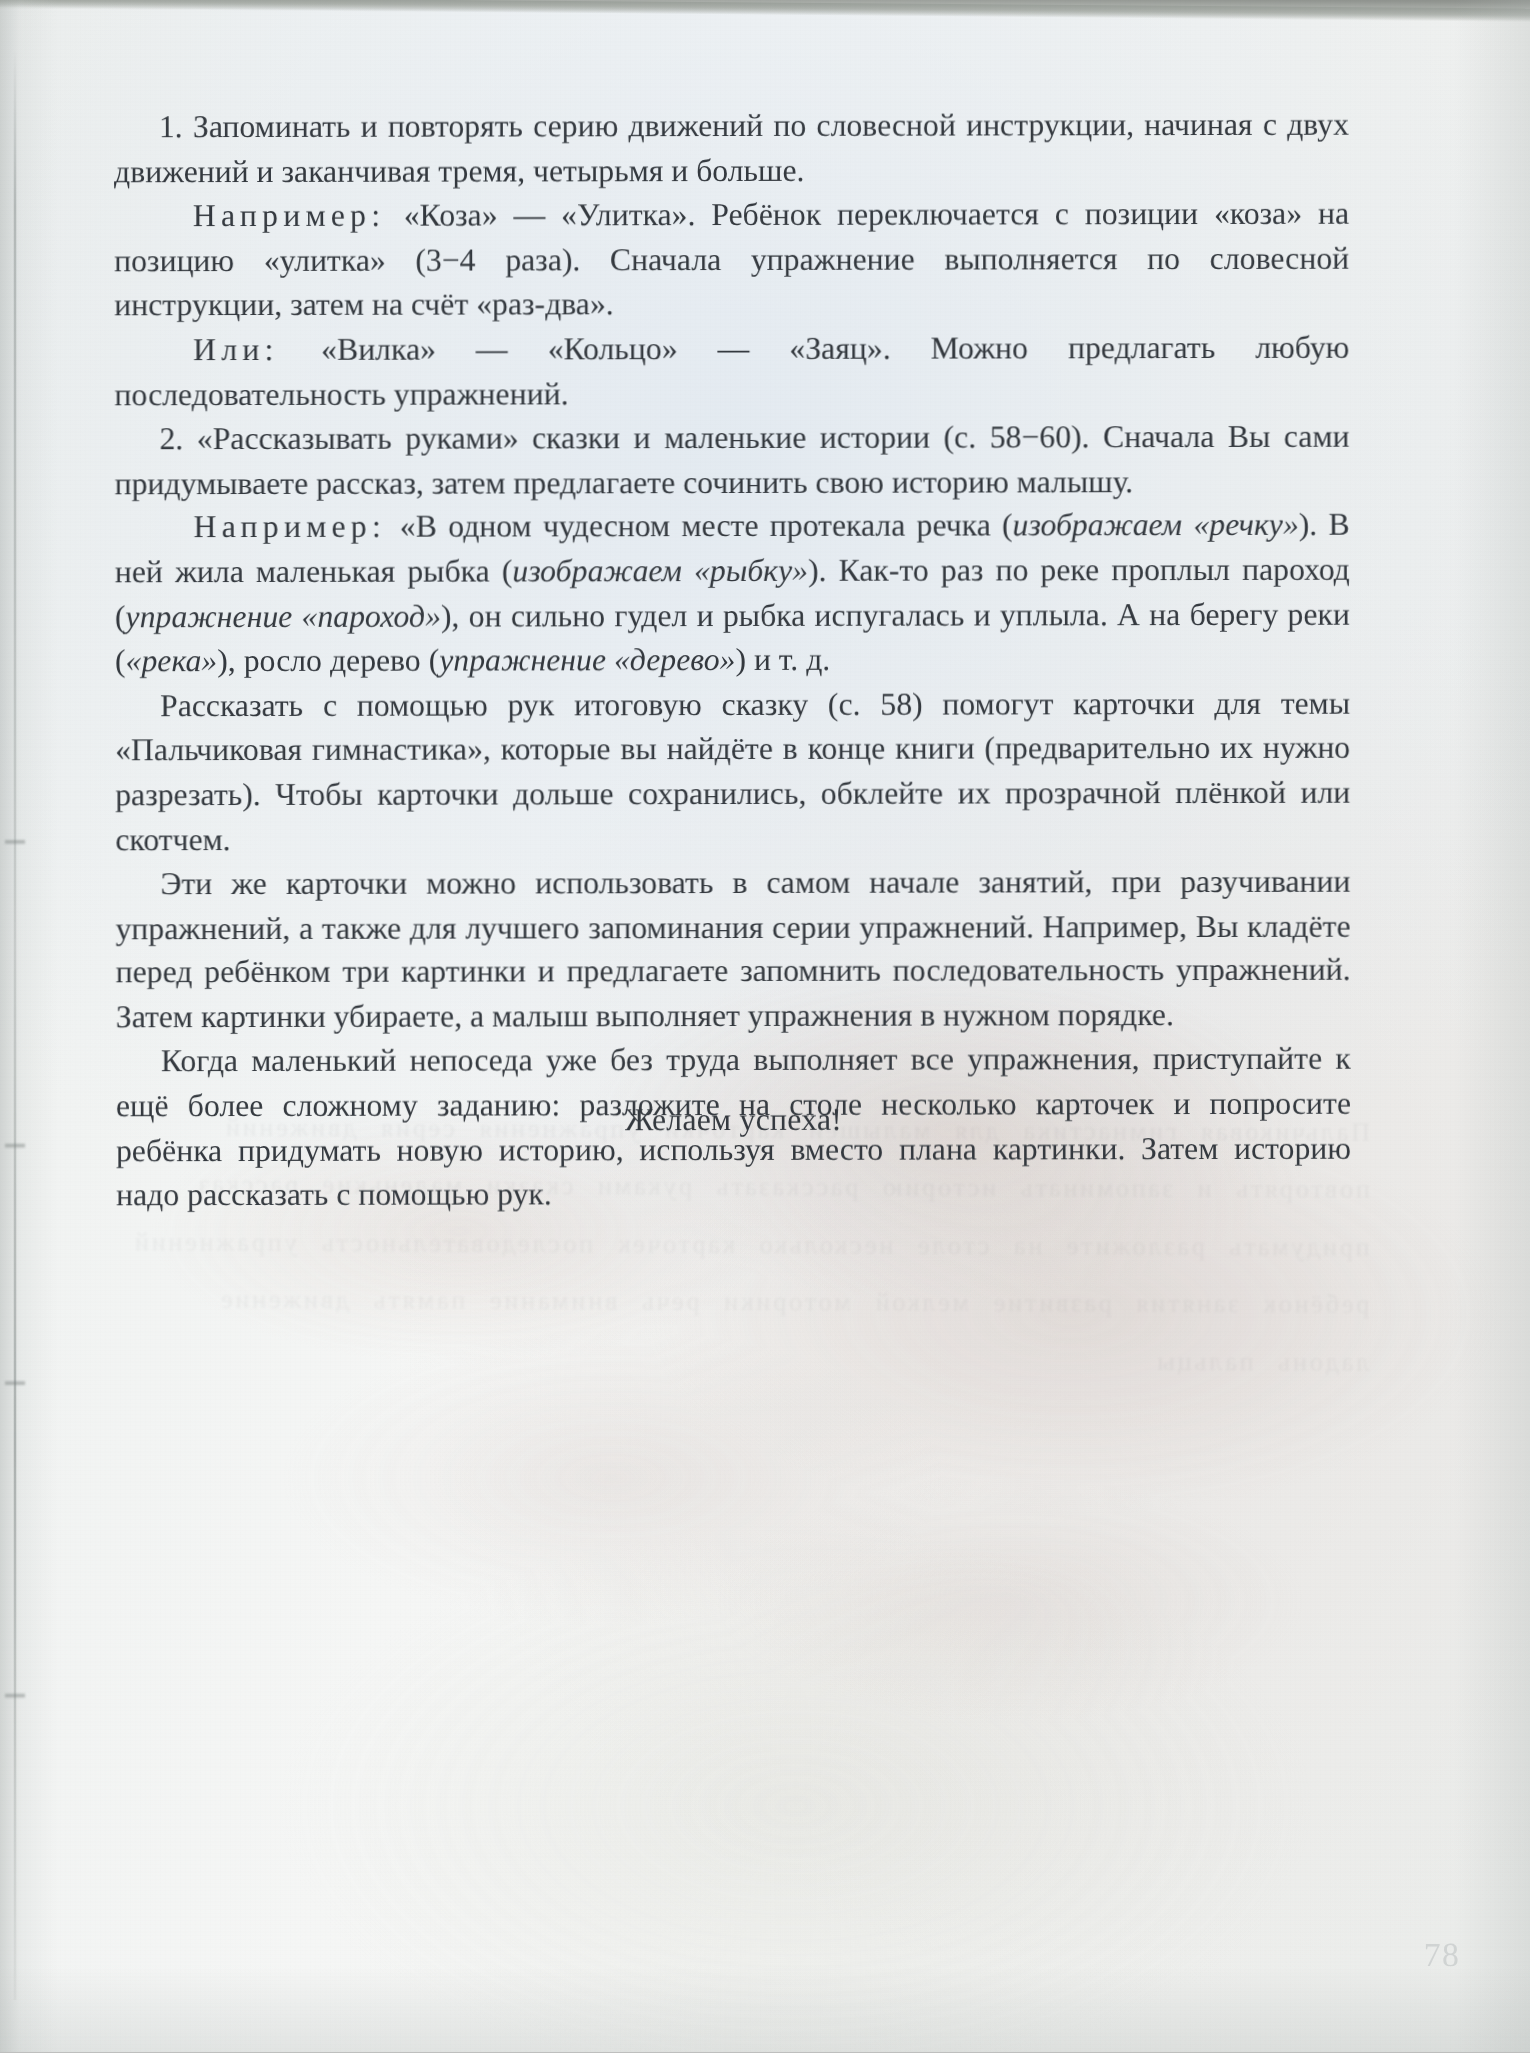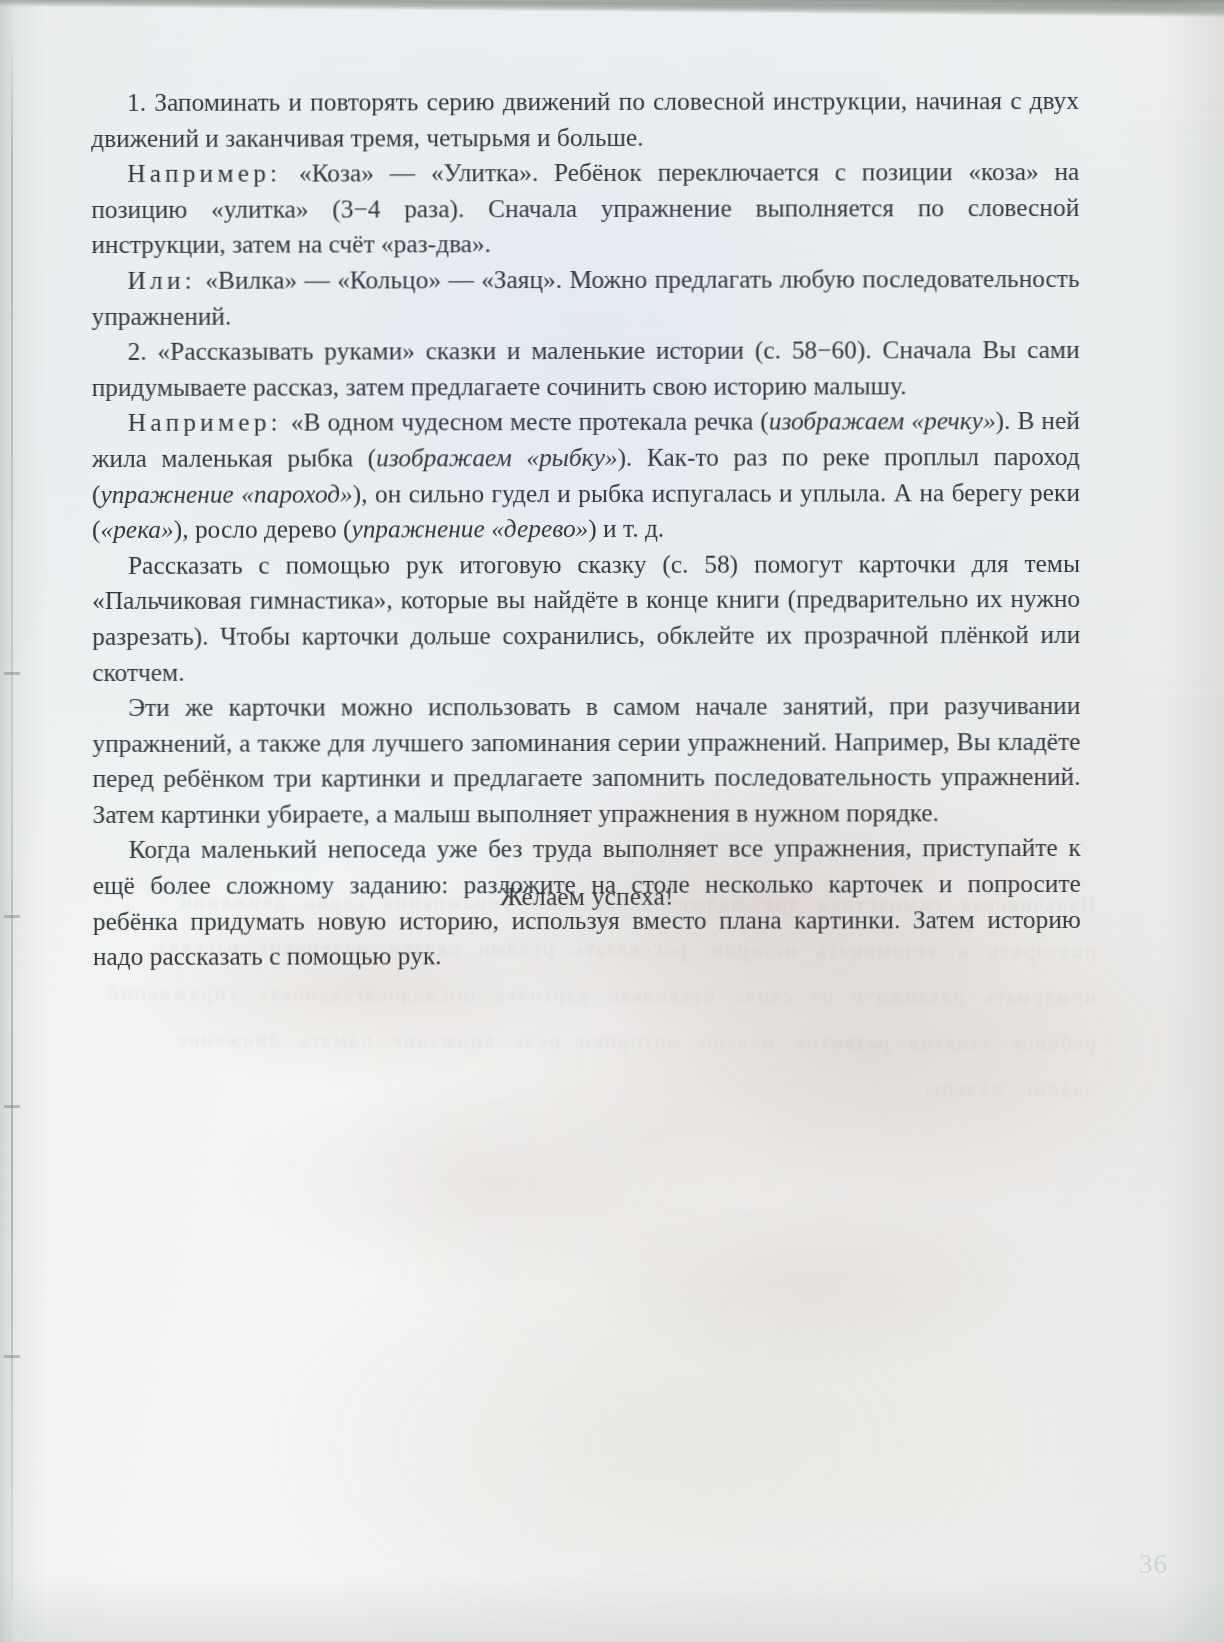--- a/index.html
+++ b/index.html
@@ -136,20 +136,21 @@
   .para {
     margin: 0;
     text-indent: 36px;
     text-align: justify;
   }
 
   
   .spaced {
     letter-spacing: 4.2px;
     padding-right: 2px;
+    margin-left: 27px;
   }
 
   em, .it {
     font-style: italic;
     font-family: Liberation Serif, serif;
   }
 
   .closing {
     position: absolute;
     left: 0;
@@ -228,16 +229,16 @@
 
     <p class="para">Рассказать с помощью рук итоговую сказку (с. 58) помогут карточки для темы «Пальчиковая гимнастика», которые вы найдёте в конце книги (предварительно их нужно разрезать). Чтобы карточки дольше сохранились, обклейте их прозрачной плёнкой или скотчем.</p>
 
     <p class="para">Эти же карточки можно использовать в самом начале занятий, при разучивании упражнений, а также для лучшего запоминания серии упражнений. Например, Вы кладёте перед ребёнком три картинки и предлагаете запомнить последовательность упражнений. Затем картинки убираете, а малыш выполняет упражнения в нужном порядке.</p>
 
     <p class="para">Когда маленький непоседа уже без труда выполняет все упражнения, приступайте к ещё более сложному заданию: разложите на столе несколько карточек и попросите ребёнка придумать новую историю, используя вместо плана картинки. Затем историю надо рассказать с помощью рук.</p>
 
     <div class="closing">Желаем успеха!</div>
   </div>
 
-  <div class="folio">36</div>
+  <div class="folio">78</div>
 
   <div class="grain"></div>
 </div>
 
 </body></html>

